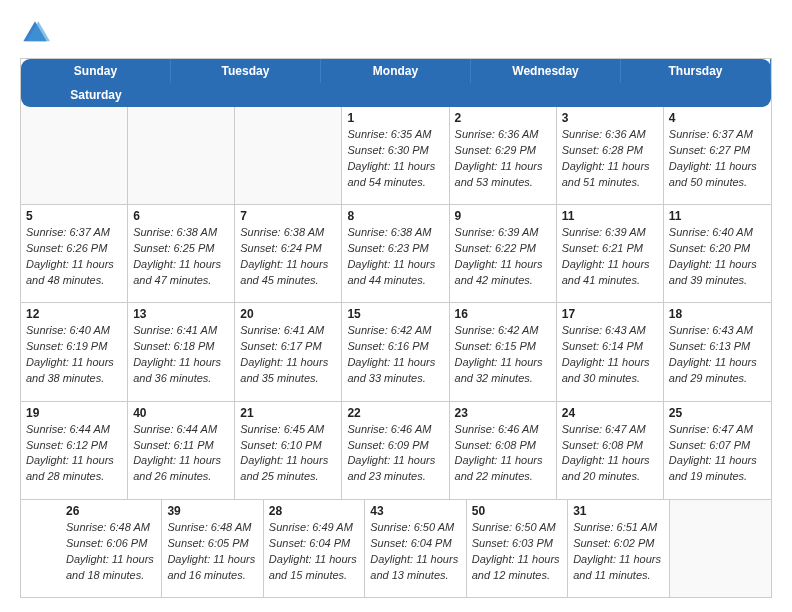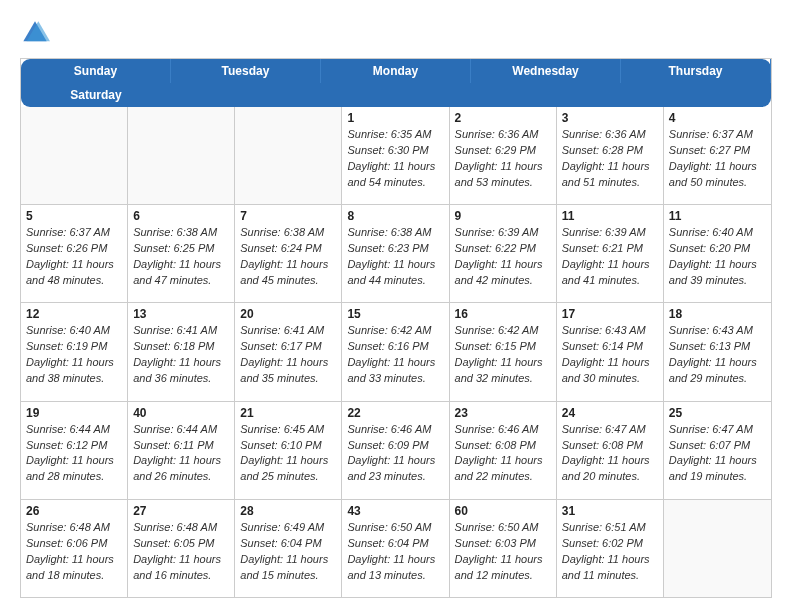--- a/index.html
+++ b/index.html
@@ -85,21 +85,21 @@
       flex: 1;
       display: flex;
       flex-direction: column;
     }
     .cal-week {
       display: grid;
       grid-template-columns: repeat(7, 1fr);
       flex: 1;
       border-bottom: 1px solid #ccc;
     }
-    .cal-week:last-child { border-bottom: none; }
+    .cal-week:last-child { border-bottom: none; margin-left: 40px; }
     .cal-cell {
       border-right: 1px solid #ccc;
       padding: 4px 5px;
       vertical-align: top;
       min-height: 80px;
       background: #fff;
     }
     .cal-cell:last-child { border-right: none; }
     .cal-cell.empty { background: #f9f9f9; }
     .day-num {
@@ -256,33 +256,33 @@
             <div class="day-num">25</div>
             <div class="day-info">Sunrise: 6:47 AM<br>Sunset: 6:07 PM<br>Daylight: 11 hours<br>and 19 minutes.</div>
           </div>
         </div>
         <div class="cal-week">
           <div class="cal-cell">
             <div class="day-num">26</div>
             <div class="day-info">Sunrise: 6:48 AM<br>Sunset: 6:06 PM<br>Daylight: 11 hours<br>and 18 minutes.</div>
           </div>
           <div class="cal-cell">
-            <div class="day-num">27</div>
+            <div class="day-num">39</div>
             <div class="day-info">Sunrise: 6:48 AM<br>Sunset: 6:05 PM<br>Daylight: 11 hours<br>and 16 minutes.</div>
           </div>
           <div class="cal-cell">
             <div class="day-num">28</div>
             <div class="day-info">Sunrise: 6:49 AM<br>Sunset: 6:04 PM<br>Daylight: 11 hours<br>and 15 minutes.</div>
           </div>
           <div class="cal-cell">
             <div class="day-num">43</div>
             <div class="day-info">Sunrise: 6:50 AM<br>Sunset: 6:04 PM<br>Daylight: 11 hours<br>and 13 minutes.</div>
           </div>
           <div class="cal-cell">
-            <div class="day-num">60</div>
+            <div class="day-num">50</div>
             <div class="day-info">Sunrise: 6:50 AM<br>Sunset: 6:03 PM<br>Daylight: 11 hours<br>and 12 minutes.</div>
           </div>
           <div class="cal-cell">
             <div class="day-num">31</div>
             <div class="day-info">Sunrise: 6:51 AM<br>Sunset: 6:02 PM<br>Daylight: 11 hours<br>and 11 minutes.</div>
           </div>
           <div class="cal-cell empty"></div>
         </div>
       </div>
   </div>

